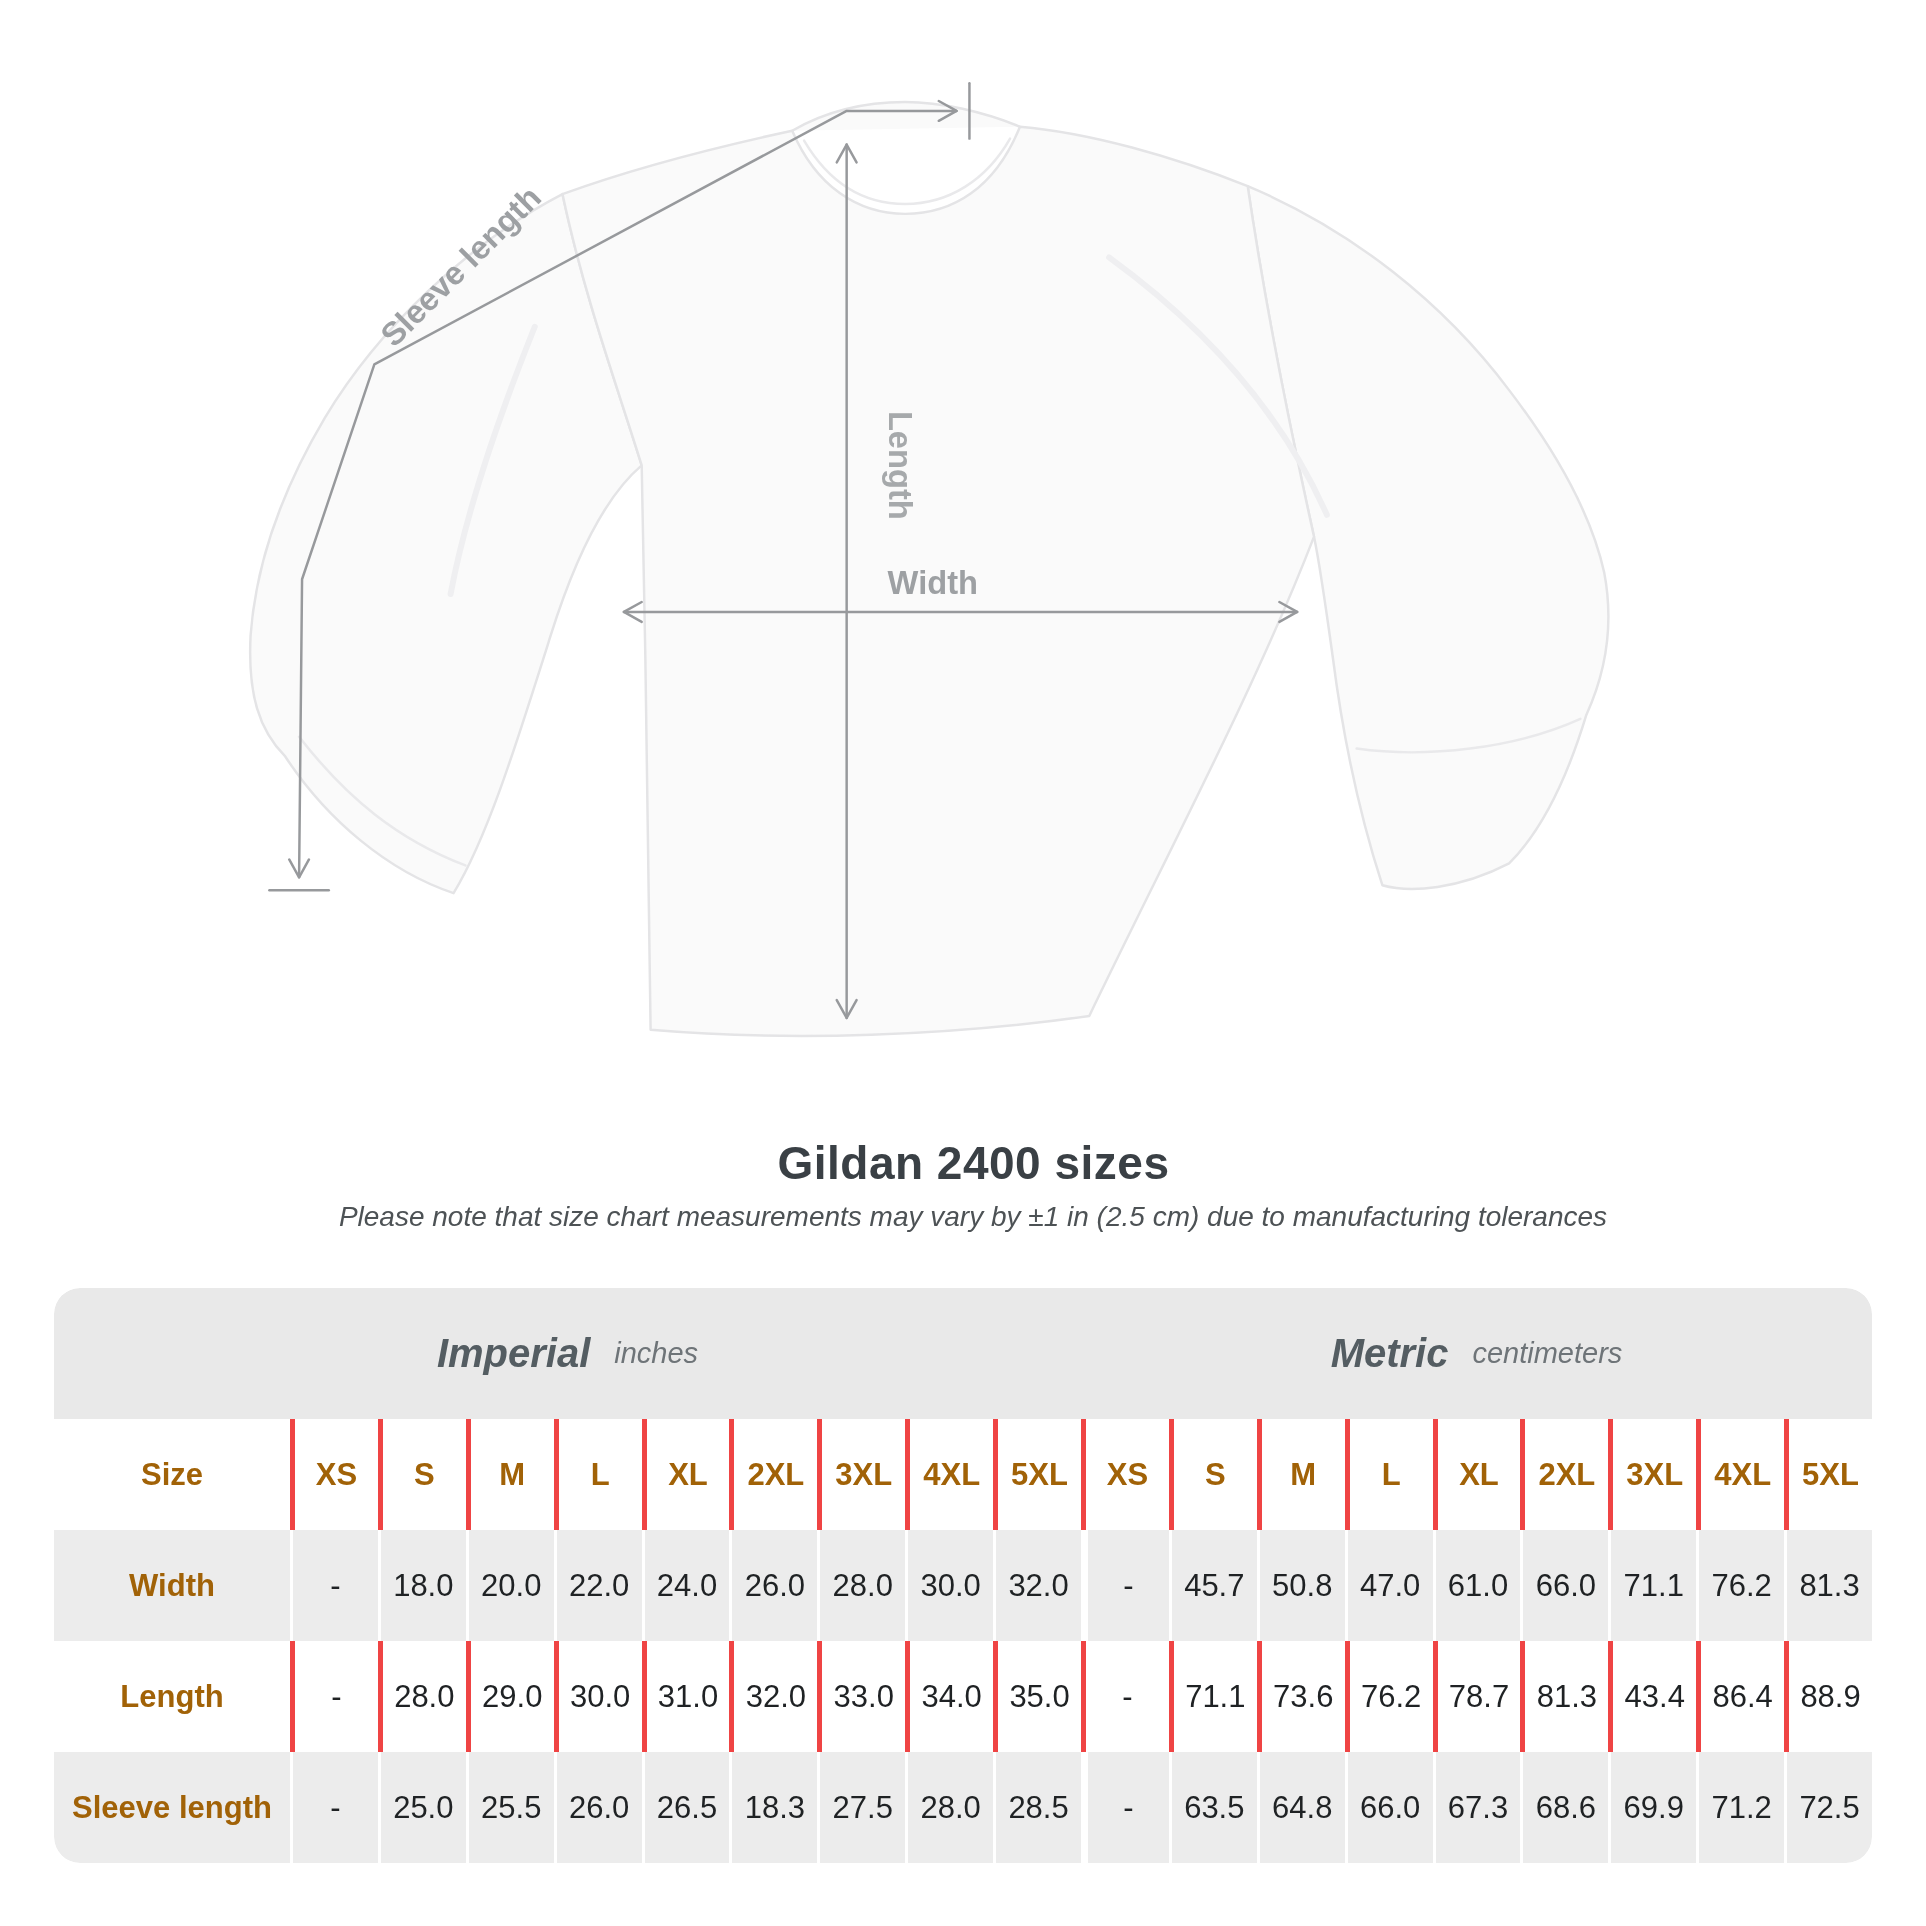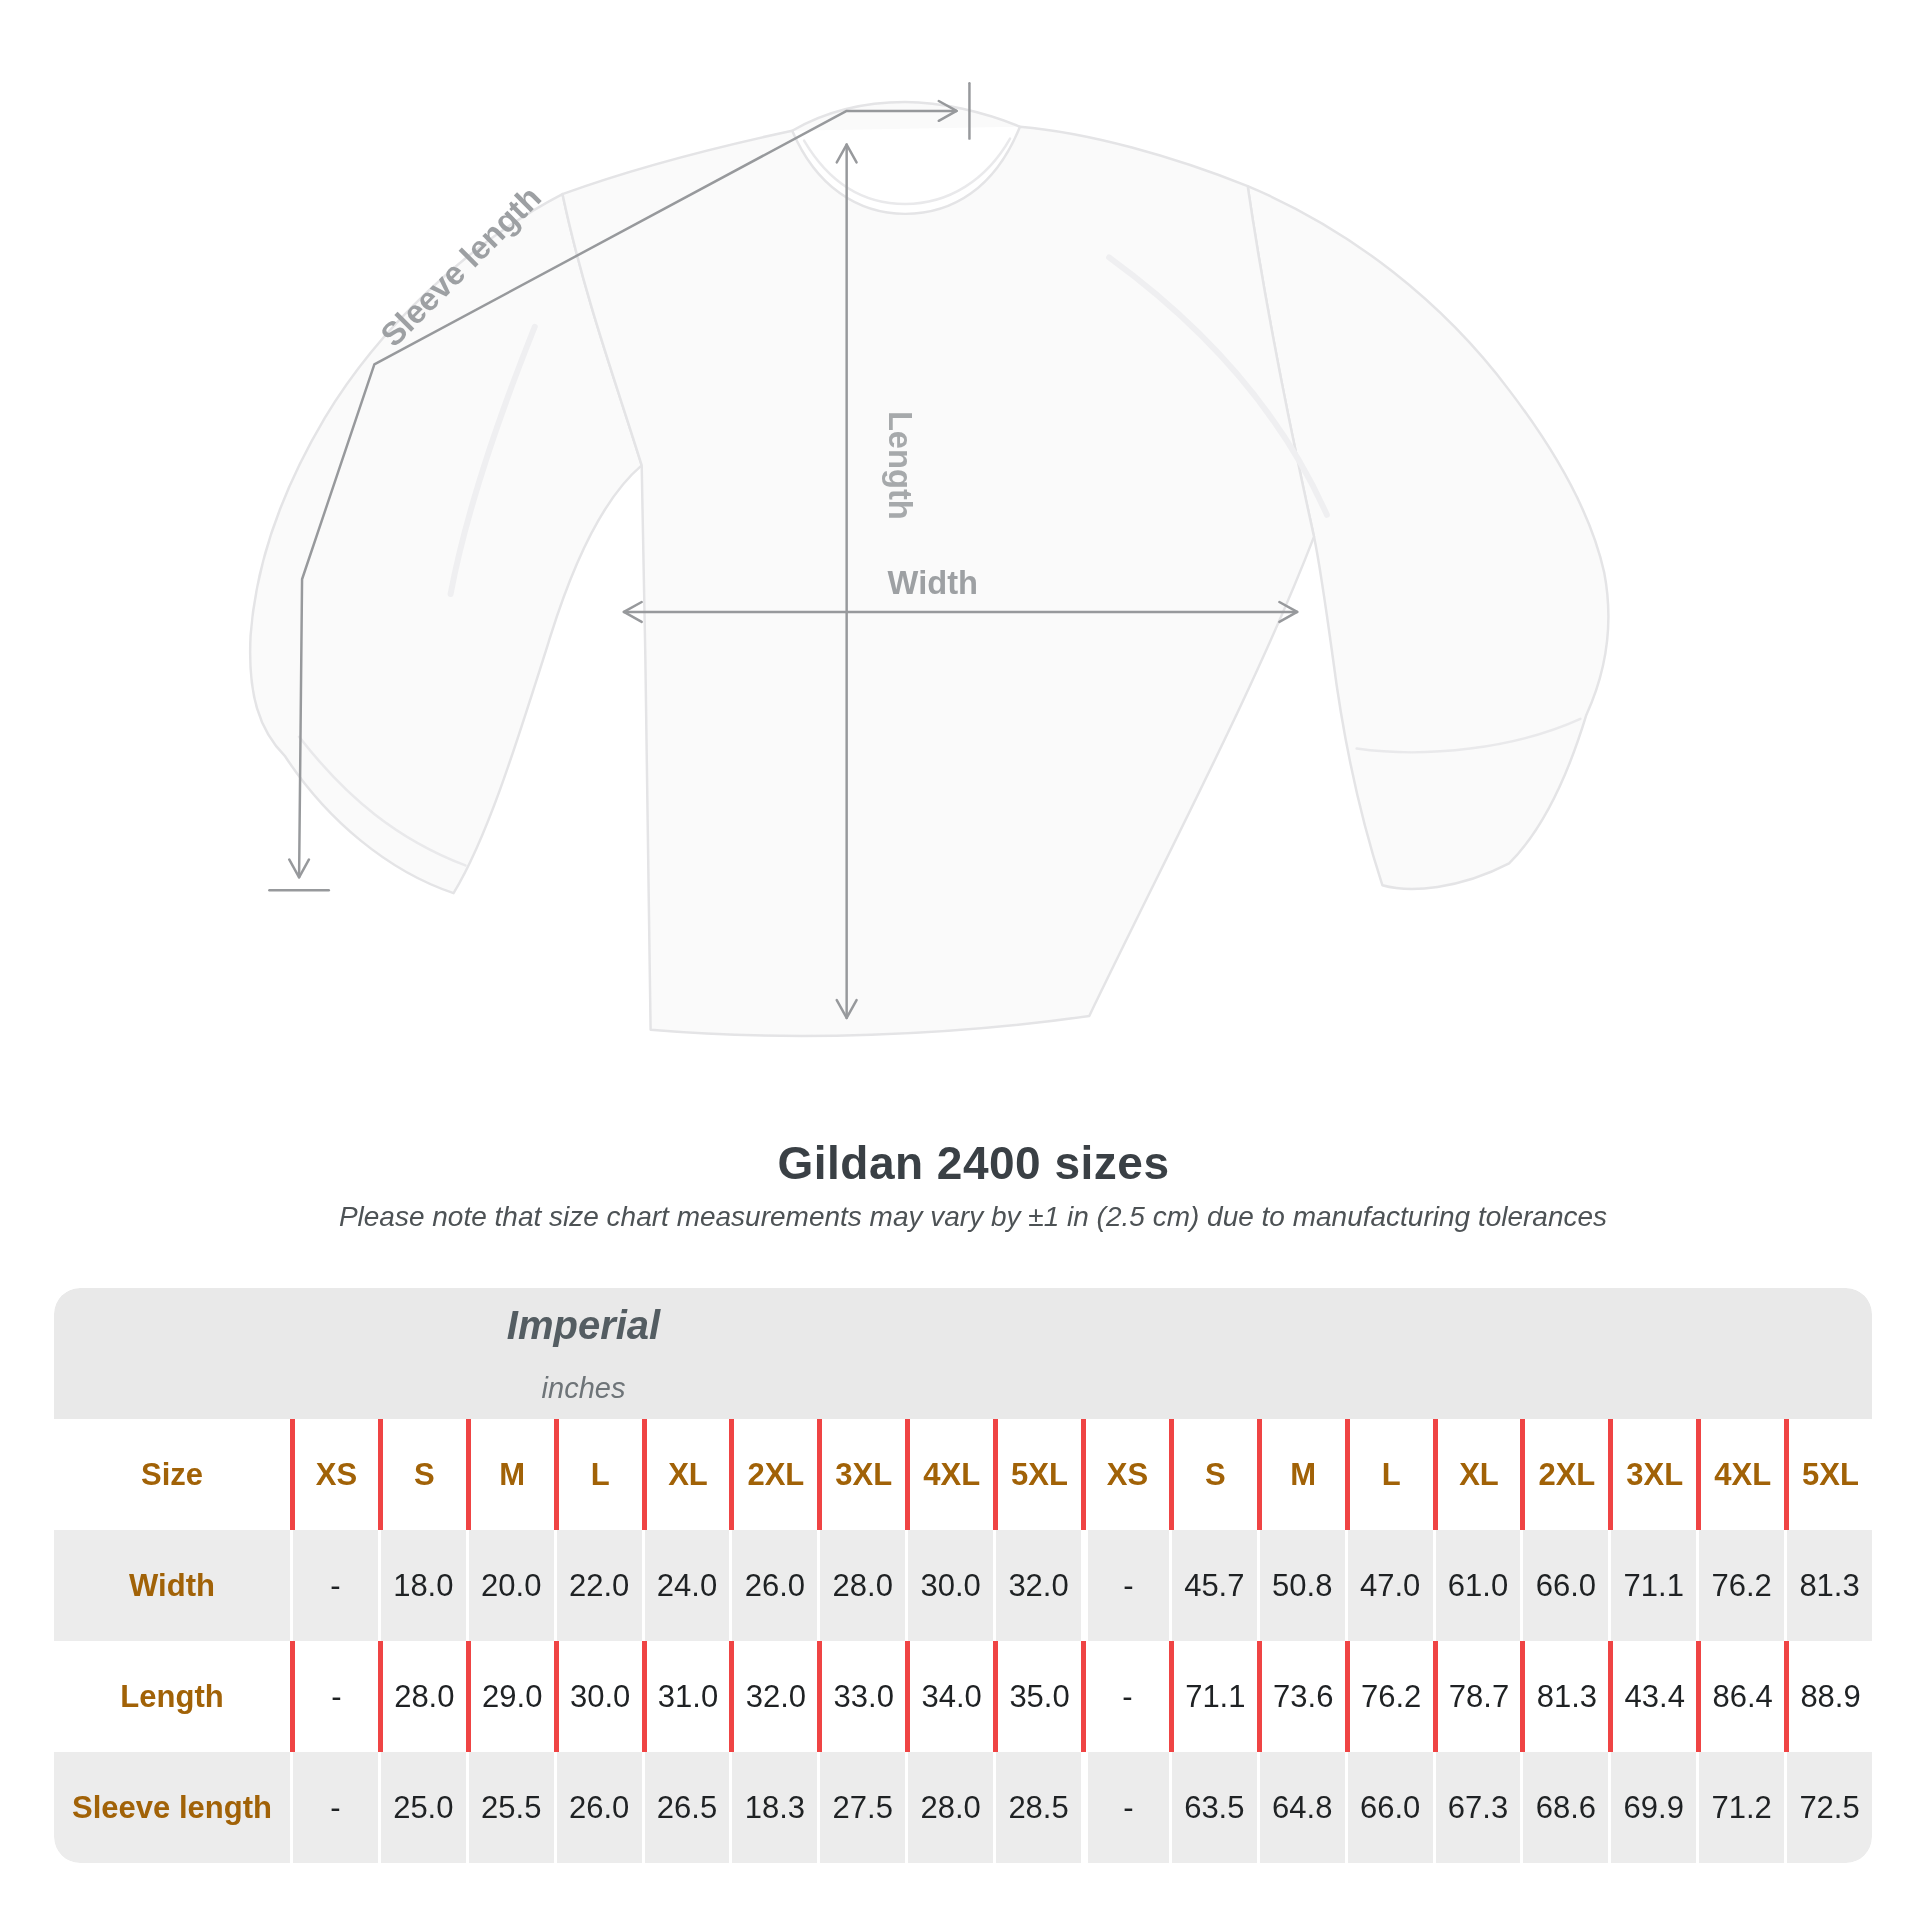--- a/index.html
+++ b/index.html
@@ -20,21 +20,21 @@
   .tolerance-note{
     margin:10px 0 0 0;text-align:center;
     font-size:28px;line-height:36px;font-style:italic;color:#4d5255;padding-left:19px;
   }
   
   .table-wrap{
     width:1818px;margin:53px 0 0 54px;
     border-radius:26px;overflow:hidden;
   }
   .band{display:flex;background:#e9e9e9;height:131px;border-radius:26px 26px 0 0;}
-  .band .half{display:flex;flex-direction:column;align-items:center;justify-content:center;gap:24px;margin-left:16px;}
+  .band .half{display:flex;flex-direction:row;align-items:center;justify-content:center;gap:24px;}
   .half.imperial{width:1027px;}
   .half.metric{flex:1;}
   .gname{font-style:italic;font-weight:700;font-size:40px;color:#545d62;}
   .gunit{font-style:italic;font-weight:400;font-size:29px;color:#6e7478;}
   .trow{display:grid;grid-template-columns:236px repeat(18,1fr);height:111px;background:#ffffff;}
   .trow .cell{
     display:flex;align-items:center;justify-content:center;
     font-size:31px;color:#1f2224;
   }
   .cell.label,.cell.head{font-weight:700;color:#a16207;}
@@ -118,20 +118,24 @@
 </div>
 
 <h1 class="page-title">Gildan 2400 sizes</h1>
 <p class="tolerance-note">Please note that size chart measurements may vary by ±1 in (2.5 cm) due to manufacturing tolerances</p>
 
 <div class="table-wrap">
   <div class="band">
     <div class="half imperial">
       <div class="gname">Imperial</div>
       <div class="gunit">inches</div>
+    </div>
+    <div class="half metric">
+      <div class="gname">Metric</div>
+      <div class="gunit">centimeters</div>
     </div>
   </div>
   <div class="trow white">
       <div class="cell label">Size</div>
       <div class="cell head">XS</div>
       <div class="cell head">S</div>
       <div class="cell head">M</div>
       <div class="cell head">L</div>
       <div class="cell head">XL</div>
       <div class="cell head">2XL</div>

